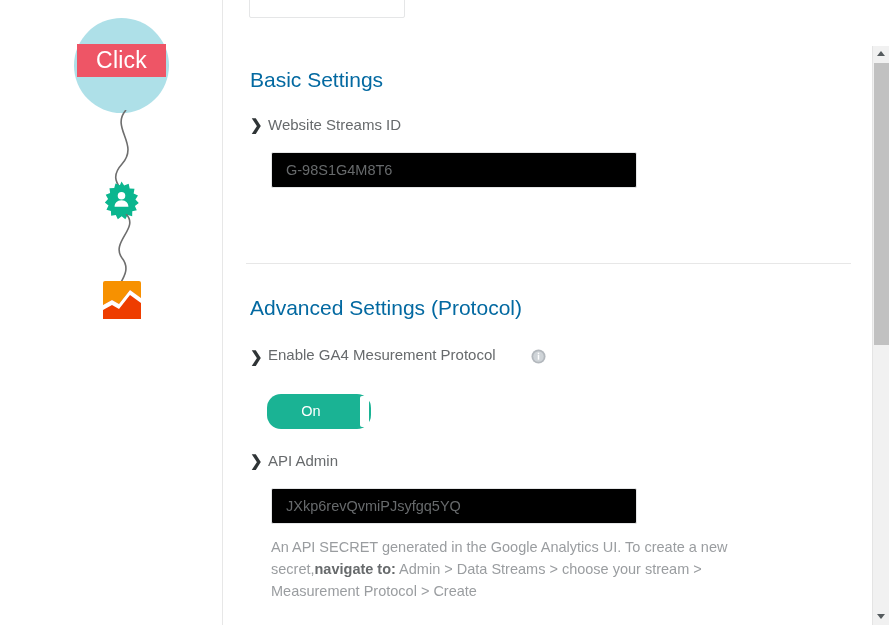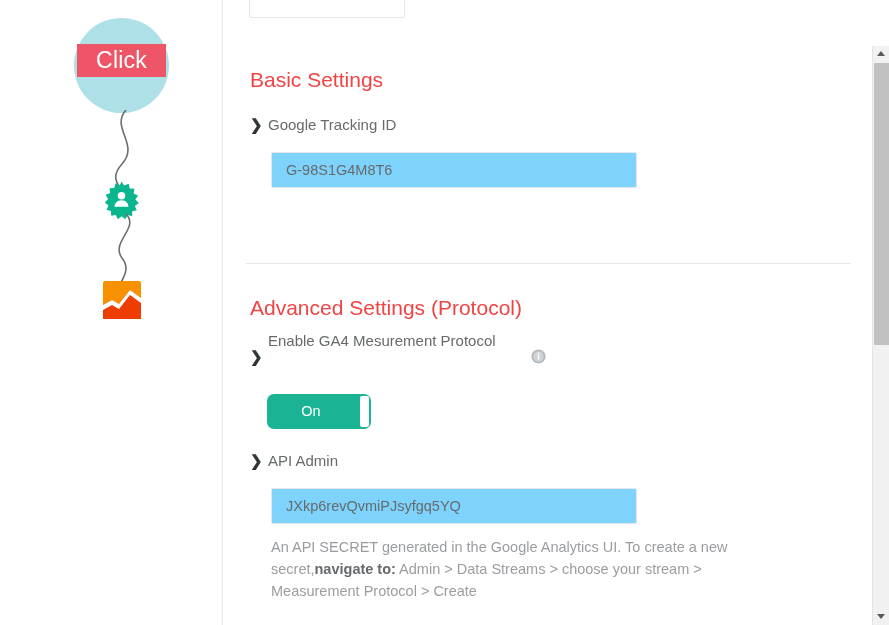--- a/index.html
+++ b/index.html
@@ -85,36 +85,36 @@
     width: 156px;
     height: 36px;
     border: 1px solid #e5e6e7;
     border-radius: 2px;
     background: #ffffff;
     box-sizing: border-box;
   }
 
   .section-title {
     position: absolute;
-    color: #ef4444;
+    color: #0369a1;
     font-size: 21px;
     font-weight: normal;
     white-space: nowrap;
   }
   #basic-settings-title { left: 27px; top: 68px; }
   #advanced-settings-title { left: 27px; top: 296px; }
 
   .field-label {
     position: absolute;
     color: #676a6c;
     font-size: 15px;
     white-space: nowrap;
   }
   #tracking-id-label { left: 45px; top: 116px; }
-  #ga4-label { left: 45px; top: 332px; }
+  #ga4-label { left: 45px; top: 346px; }
   #api-secret-label { left: 45px; top: 452px; }
 
   .chevron {
     position: absolute;
     color: #2f3436;
     font-size: 15px;
     font-weight: bold;
     width: 14px;
     text-align: left;
   }
@@ -122,21 +122,21 @@
   #chevron-ga4 { left: 27px; top: 348px; }
   #chevron-api-secret { left: 27px; top: 452px; }
 
   .text-input {
     position: absolute;
     left: 48px;
     width: 366px;
     height: 36px;
     border: 1px solid #e5e6e7;
     border-radius: 2px;
-    background: #7dd3fc;
+    background: #000000;
     box-sizing: border-box;
     color: #676a6c;
     font-family: "Liberation Sans", sans-serif;
     font-size: 14.5px;
     padding: 8px 14px;
     outline: none;
   }
   #tracking-id-input { top: 152px; }
   #api-secret-input { top: 488px; }
 
@@ -170,21 +170,21 @@
   }
 
   
   #ga4-toggle {
     position: absolute;
     left: 44px;
     top: 394px;
     width: 104px;
     height: 35px;
     background: #1ab394;
-    border-radius: 7px;
+    border-radius: 14px;
     box-sizing: border-box;
     cursor: pointer;
   }
   #ga4-toggle-label {
     position: absolute;
     left: 0;
     top: 0;
     width: 88px;
     height: 35px;
     line-height: 35px;
@@ -274,21 +274,21 @@
   </div>
 </div>
 
 <div id="main-panel">
 
   <div id="top-clipped-field"></div>
 
   <div class="section-title" id="basic-settings-title">Basic Settings</div>
 
   <span class="chevron" id="chevron-tracking-id">❯</span>
-  <div class="field-label" id="tracking-id-label">Google Tracking ID</div>
+  <div class="field-label" id="tracking-id-label">Website Streams ID</div>
 
   <input class="text-input" id="tracking-id-input" type="text" value="G-98S1G4M8T6" style="">
 
   <div class="help-text" id="tracking-id-help">
     <br>
   </div>
 
   <div id="section-divider"></div>
 
   <div class="section-title" id="advanced-settings-title">Advanced Settings (Protocol)</div>

